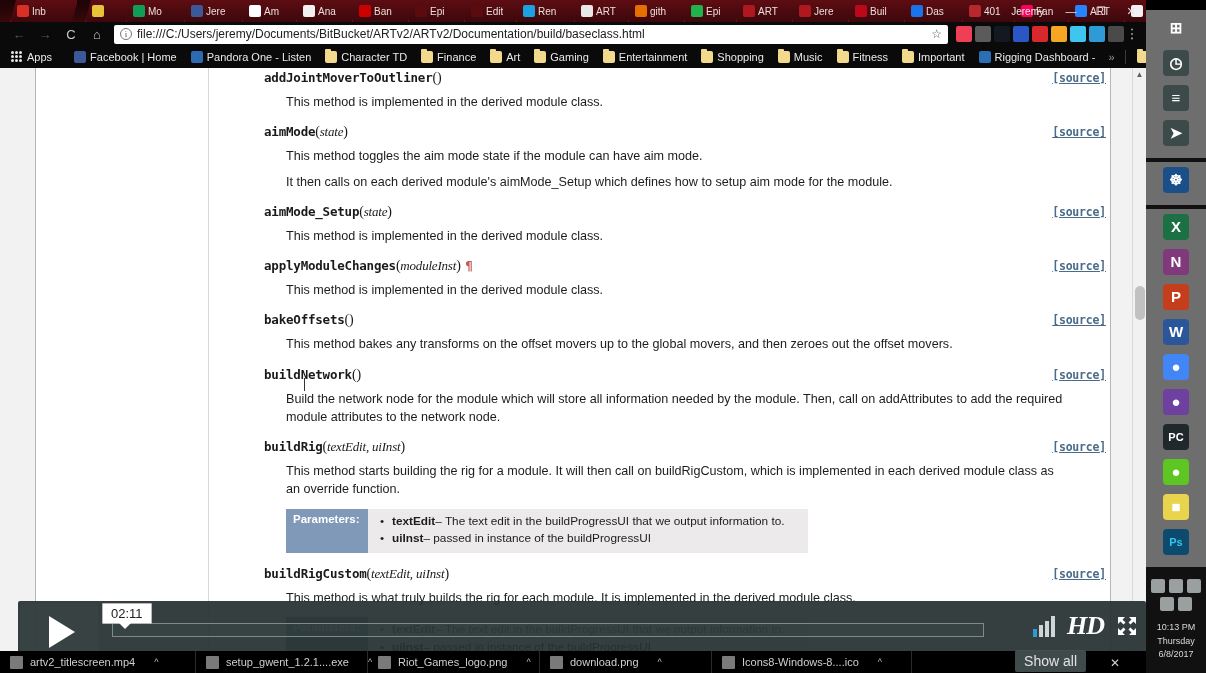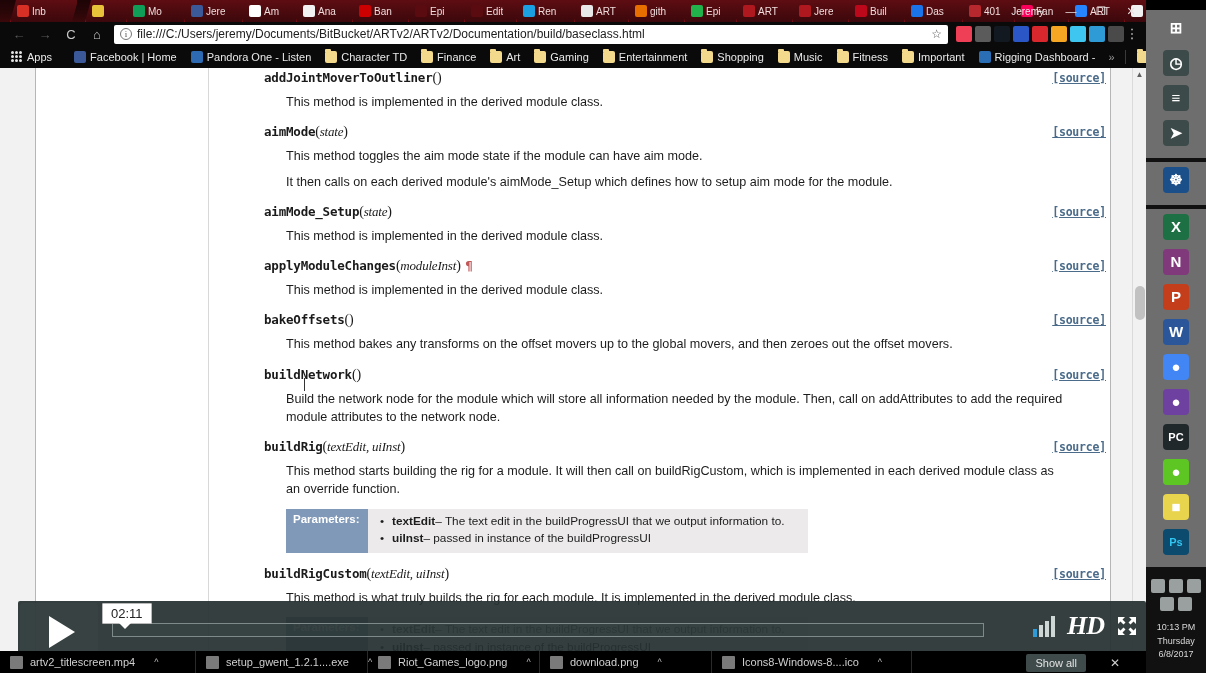--- a/index.html
+++ b/index.html
@@ -180,21 +180,21 @@
   .downloadbar {
     position: absolute; left: 0; bottom: 0; width: 1146px; height: 22px;
     background: #000; display: flex; align-items: center;
   }
   .dlitem { display: flex; align-items: center; gap: 7px; padding: 0 10px; height: 22px;
     border-right: 1px solid #2a2a2a; color: #cfcfcf; font-size: 11px; white-space: nowrap;}
   .dlitem .dico { width: 13px; height: 13px; background: #7a7a7a; border-radius: 1px; flex: 0 0 13px; position: relative;}
   .dlitem .dchev { color: #bdbdbd; font-size: 9px; margin-left: 12px; }
   .showall {
     position: absolute; right: 60px; bottom: 1px; background: rgba(70,82,82,0.9);
-    color: #e3e3e3; font-size: 11px; padding: 3px 9px; border-radius: 2px;
+    color: #e3e3e3; font-size: 14px; padding: 3px 9px; border-radius: 2px;
   }
   .dlclose { position: absolute; right: 26px; bottom: 3px; color: #cfcfcf; font-size: 12px; }
 
   
   .traycol { position: absolute; right: 0; top: 0; width: 60px; height: 673px; background: #111; }
   .trayhead { position: absolute; right: 0; top: 0; width: 60px; height: 10px; background: #000; }
   .traygroup { position: absolute; right: 0; background: #6e6e6e; width: 60px; }
   .trayicon { width: 60px; height: 35px; display: flex; align-items: center; justify-content: center; }
   .ic { width: 26px; height: 26px; border-radius: 4px; display: flex; align-items: center; justify-content: center;
         color: #fff; font-weight: bold; font-size: 15px; font-family: "Liberation Sans", sans-serif;}

